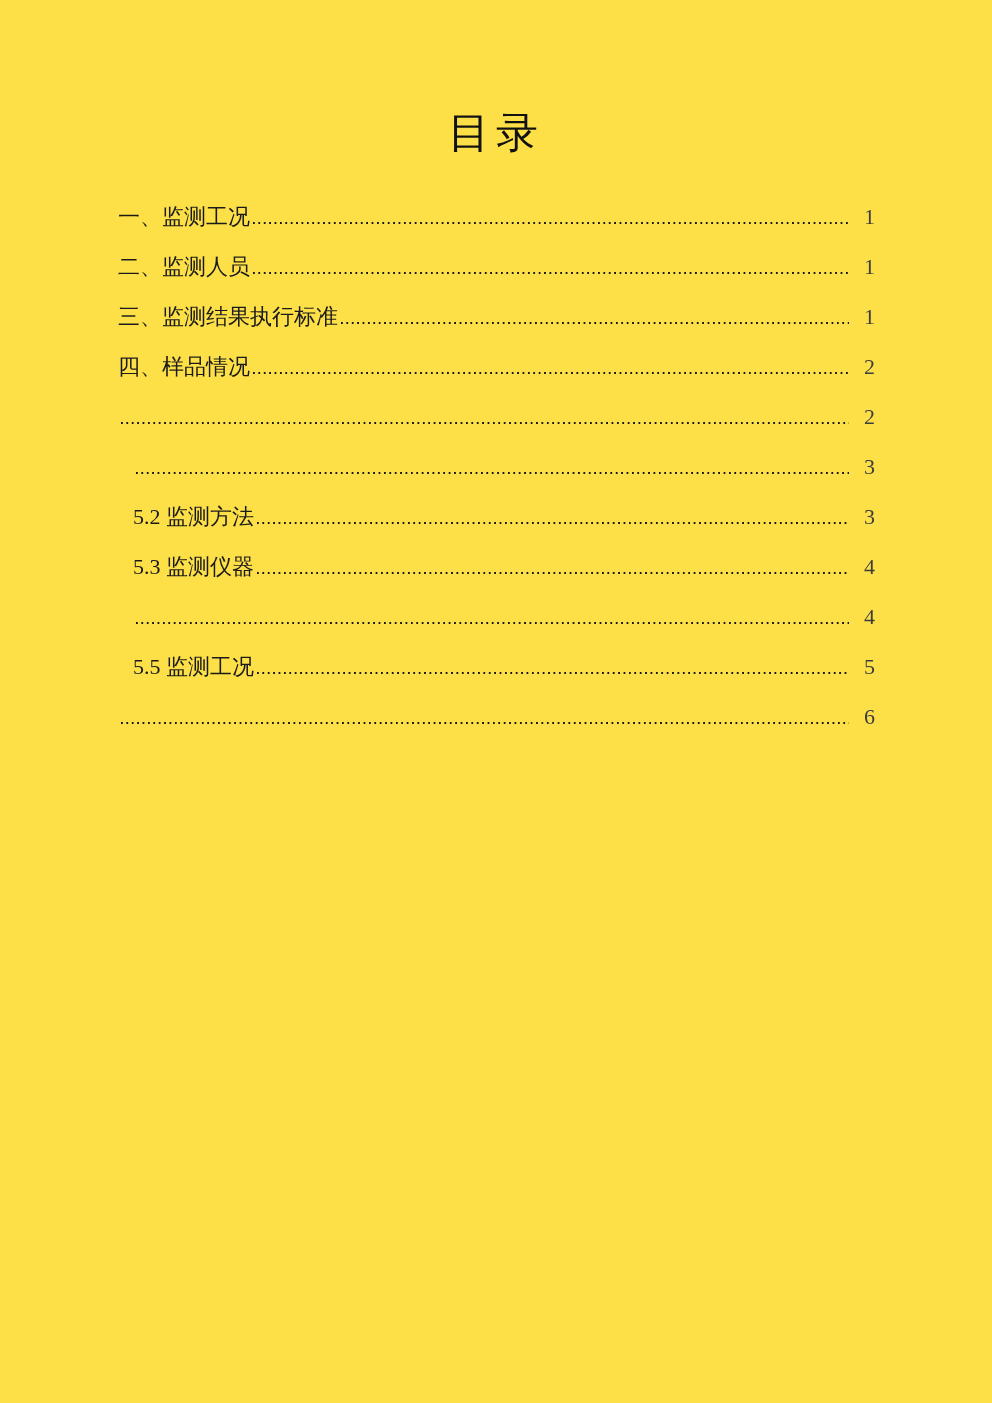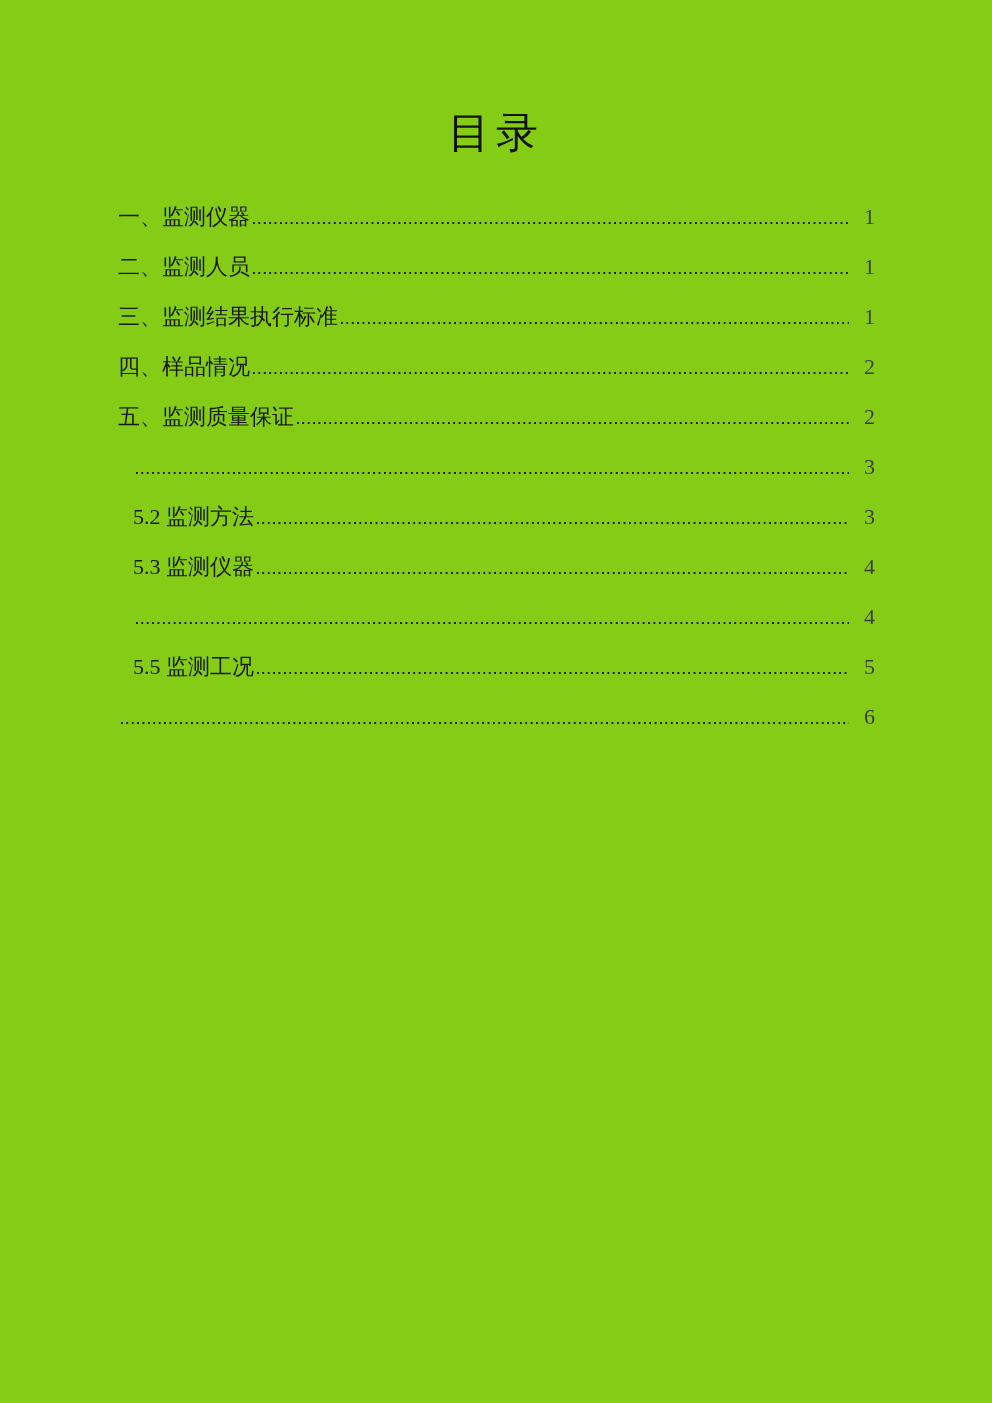--- a/index.html
+++ b/index.html
@@ -4,21 +4,21 @@
 <style>
   html, body {
     margin: 0;
     padding: 0;
     background: #ffffff;
   }
   .page {
     position: relative;
     width: 992px;
     height: 1403px;
-    background: #84cc16;
+    background: #fde047;
     overflow: hidden;
     font-family: "Liberation Serif", "DejaVu Serif", serif;
     color: #1a1a1a;
     box-sizing: border-box;
   }
   .doc-title {
     margin: 0;
     padding-top: 108px;
     text-align: center;
     font-size: 42px;
@@ -67,21 +67,21 @@
 </head>
 <body>
 
 <div class="page">
 
   <h1 class="doc-title">目录</h1>
 
   <nav class="toc">
 
     <div class="toc-item level-1">
-      <span class="toc-label">一、监测仪器</span>
+      <span class="toc-label">一、监测工况</span>
       <span class="toc-leader"></span>
       <span class="toc-page">1</span>
     </div>
 
     <div class="toc-item level-1">
       <span class="toc-label">二、监测人员</span>
       <span class="toc-leader"></span>
       <span class="toc-page">1</span>
     </div>
 
@@ -91,21 +91,20 @@
       <span class="toc-page">1</span>
     </div>
 
     <div class="toc-item level-1">
       <span class="toc-label">四、样品情况</span>
       <span class="toc-leader"></span>
       <span class="toc-page">2</span>
     </div>
 
     <div class="toc-item level-1">
-      <span class="toc-label">五、监测质量保证</span>
       <span class="toc-leader"></span>
       <span class="toc-page">2</span>
     </div>
 
     <div class="toc-item level-2">
       <span class="toc-leader"></span>
       <span class="toc-page">3</span>
     </div>
 
     <div class="toc-item level-2">

